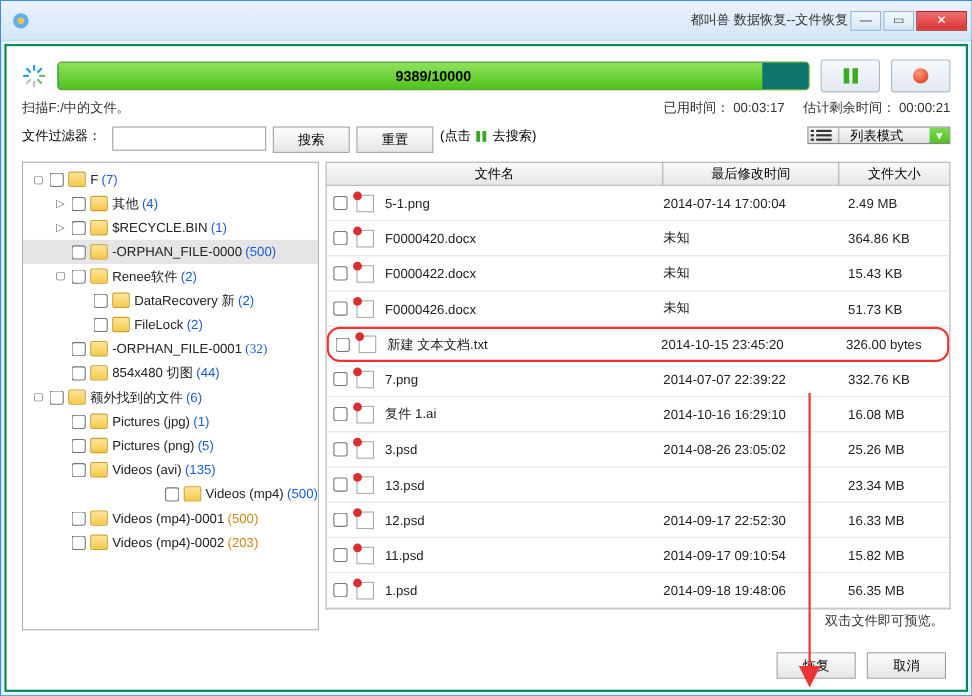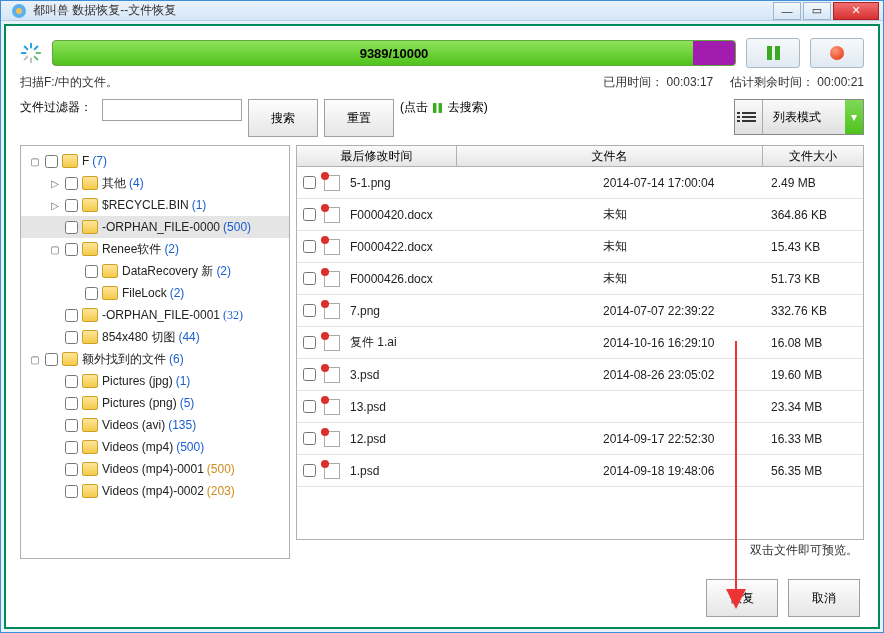--- a/index.html
+++ b/index.html
@@ -1,38 +1,38 @@
 <!DOCTYPE html>
 <html><head>
 <meta charset="utf-8">
 <style>
 * { box-sizing: border-box; margin: 0; padding: 0; }
 body { font-family: "Microsoft YaHei", "SimSun", sans-serif; font-size: 12px; background: #fff; width: 884px; height: 633px; overflow: hidden; }
 .window { width: 884px; height: 633px; border: 1px solid #3a8fd8; background: #e8f0f8; display: flex; flex-direction: column; }
-.titlebar { height: 20px; background: linear-gradient(#eaf2fb,#d6e6f7); display: flex; align-items: center; padding: 0 4px; border-bottom: 1px solid #b8cfe5; }
+.titlebar { height: 40px; background: linear-gradient(#eaf2fb,#d6e6f7); display: flex; align-items: center; padding: 0 4px; border-bottom: 1px solid #b8cfe5; text-align: right; }
 .titlebar .app-icon { width: 16px; height: 16px; margin: 0 6px; }
 .titlebar .title { flex: 1; font-size: 12px; color: #333; }
 .titlebar .winbtns { display: flex; }
 .winbtn { width: 28px; height: 18px; margin-left: 2px; border: 1px solid #9cb6d2; background: linear-gradient(#f3f8fd,#d7e7f7); display: flex; align-items: center; justify-content: center; font-size: 11px; color: #333; }
 .winbtn.close { width: 46px; background: linear-gradient(#f07070,#d83030); color: #fff; border-color: #b02020; }
 .content { flex: 1; margin: 3px; border: 2px solid #008a5a; background: #fff; padding: 12px 14px 10px 14px; display: flex; flex-direction: column; position: relative; }
 .toprow { display: flex; align-items: center; gap: 10px; }
 .spinner { width: 22px; height: 22px; }
-.progress-wrap { flex: 1; height: 26px; border: 1px solid #5fa93a; border-radius: 4px; background: #a21caf; position: relative; overflow: hidden; }
+.progress-wrap { flex: 1; height: 26px; border: 1px solid #5fa93a; border-radius: 4px; background: #0f766e; position: relative; overflow: hidden; }
 .progress-bar { height: 100%; background: linear-gradient(#8fe25a,#4fc21c); }
 .progress-text { position: absolute; inset: 0; display: flex; align-items: center; justify-content: center; font-weight: bold; color: #000; font-size: 13px; }
 .bigbtn { width: 54px; height: 30px; border: 1px solid #a9b8c7; border-radius: 3px; background: linear-gradient(#f6f9fc,#e1e9f1); display: flex; align-items: center; justify-content: center; }
 .statusrow { display: flex; align-items: center; margin-top: 6px; font-size: 12px; color: #333; }
 .statusrow .left { flex: 1; }
 .statusrow .right { text-align: right; }
 .filterrow { display: flex; align-items: flex-start; margin-top: 8px; gap: 6px; }
 .filterrow .lbl { margin-right: 4px; }
 .filterrow input[type=text] { width: 140px; height: 22px; border: 1px solid #a0a0a0; padding: 0 4px; font-size: 12px; }
-.btn { height: 38px; padding: 0 22px; border: 1px solid #a0a0a0; background: linear-gradient(#fdfdfd,#e6e6e6); font-size: 12px; display: inline-flex; align-items: center; justify-content: center; cursor: pointer; }
-.viewmode { margin-left: auto; display: flex; align-items: center; border: 1px solid #888; height: 36px; background: linear-gradient(#fafafa,#e0e0e0); }
+.btn { height: 24px; padding: 0 22px; border: 1px solid #a0a0a0; background: linear-gradient(#fdfdfd,#e6e6e6); font-size: 12px; display: inline-flex; align-items: center; justify-content: center; cursor: pointer; }
+.viewmode { margin-left: auto; display: flex; align-items: center; border: 1px solid #888; height: 16px; background: linear-gradient(#fafafa,#e0e0e0); }
 .viewmode .icon { width: 28px; display: flex; align-items: center; justify-content: center; border-right: 1px solid #aaa; height: 100%; }
 .viewmode .label { padding: 0 24px 0 10px; }
 .viewmode .arrow { width: 18px; background: linear-gradient(#7ed957,#4fc21c); height: 100%; display: flex; align-items: center; justify-content: center; color: #fff; }
 .mainarea { flex: 1; display: flex; margin-top: 8px; min-height: 0; }
 .tree { width: 270px; border: 1px solid #b0b0b0; overflow-y: auto; background: #fff; padding: 4px 0; }
 .tree-row { display: flex; align-items: center; height: 22px; font-size: 12px; color: #222; white-space: nowrap; }
 .tree-row .expander { width: 12px; text-align: center; color: #666; font-size: 10px; }
 .tree-row input[type=checkbox] { margin: 0 4px; }
 .tree-row .folder { width: 16px; height: 14px; background: linear-gradient(#ffe59a,#f4c94a); border: 1px solid #c9a227; border-radius: 2px; margin-right: 4px; flex-shrink: 0; }
 .tree-row .count { margin-left: 3px; }
@@ -232,21 +232,21 @@
             <span>Pictures (png) </span>
             <span class="count" style="color: rgb(26, 95, 208);">(5)</span>
           </div>
           <div class="tree-row" style="padding-left: 28px;">
             <span class="expander"></span>
             <input type="checkbox" style="">
             <span class="folder"></span>
             <span>Videos (avi) </span>
             <span class="count" style="color: rgb(26, 95, 208);">(135)</span>
           </div>
-          <div class="tree-row" style="padding-left: 28px;">
+          <div class="tree-row" style="padding-left: 28px; justify-content: flex-end;">
             <span class="expander"></span>
             <input type="checkbox" style="">
             <span class="folder"></span>
             <span>Videos (mp4) </span>
             <span class="count" style="color: rgb(26, 95, 208);">(500)</span>
           </div>
           <div class="tree-row" style="padding-left: 28px; align-items: center;">
             <span class="expander"></span>
             <input type="checkbox" style="">
             <span class="folder"></span>
@@ -256,22 +256,22 @@
           <div class="tree-row" style="padding-left: 28px;">
             <span class="expander"></span>
             <input type="checkbox" style="">
             <span class="folder"></span>
             <span>Videos (mp4)-0002 </span>
             <span class="count" style="color: rgb(208, 138, 26);">(203)</span>
           </div>
         </div>
       <div class="filelistwrap">
         <div class="colheaders">
+          <div class="col col-name">文件名</div>
           <div class="col col-date">最后修改时间</div>
-          <div class="col col-name">文件名</div>
           <div class="col col-size">文件大小</div>
         </div>
         <div class="filelist" id="filelist">
             <div class="file-row">
               <input type="checkbox" style="">
               <span class="fi"></span>
               <span class="fname">5-1.png</span>
               <span class="fdate">2014-07-14 17:00:04</span>
               <span class="fsize">2.49 MB</span>
             </div>
@@ -289,53 +289,67 @@
               <span class="fdate">未知</span>
               <span class="fsize">15.43 KB</span>
             </div>
             <div class="file-row">
               <input type="checkbox" style="">
               <span class="fi"></span>
               <span class="fname">F0000426.docx</span>
               <span class="fdate">未知</span>
               <span class="fsize">51.73 KB</span>
             </div>
+            <div class="file-row highlight">
+              <input type="checkbox" style="">
+              <span class="fi"></span>
+              <span class="fname">新建 文本文档.txt</span>
+              <span class="fdate">2014-10-15 23:45:20</span>
+              <span class="fsize">326.00 bytes</span>
+            </div>
             <div class="file-row">
               <input type="checkbox" style="">
               <span class="fi"></span>
               <span class="fname">7.png</span>
               <span class="fdate">2014-07-07 22:39:22</span>
               <span class="fsize">332.76 KB</span>
             </div>
             <div class="file-row">
               <input type="checkbox" style="">
               <span class="fi"></span>
               <span class="fname">复件 1.ai</span>
               <span class="fdate">2014-10-16 16:29:10</span>
               <span class="fsize">16.08 MB</span>
             </div>
             <div class="file-row">
               <input type="checkbox" style="">
               <span class="fi"></span>
               <span class="fname">3.psd</span>
               <span class="fdate">2014-08-26 23:05:02</span>
-              <span class="fsize">19.60 MB</span>
+              <span class="fsize">25.26 MB</span>
             </div>
             <div class="file-row">
               <input type="checkbox" style="">
               <span class="fi"></span>
               <span class="fname">13.psd</span>
               <span class="fsize">23.34 MB</span>
             </div>
             <div class="file-row">
               <input type="checkbox" style="">
               <span class="fi"></span>
               <span class="fname">12.psd</span>
               <span class="fdate">2014-09-17 22:52:30</span>
               <span class="fsize">16.33 MB</span>
+            </div>
+            <div class="file-row">
+              <input type="checkbox" style="">
+              <span class="fi"></span>
+              <span class="fname">11.psd</span>
+              <span class="fdate">2014-09-17 09:10:54</span>
+              <span class="fsize">15.82 MB</span>
             </div>
             <div class="file-row">
               <input type="checkbox" style="">
               <span class="fi"></span>
               <span class="fname">1.psd</span>
               <span class="fdate">2014-09-18 19:48:06</span>
               <span class="fsize">56.35 MB</span>
             </div>
           </div>
         <div class="hintrow">双击文件即可预览。</div>

